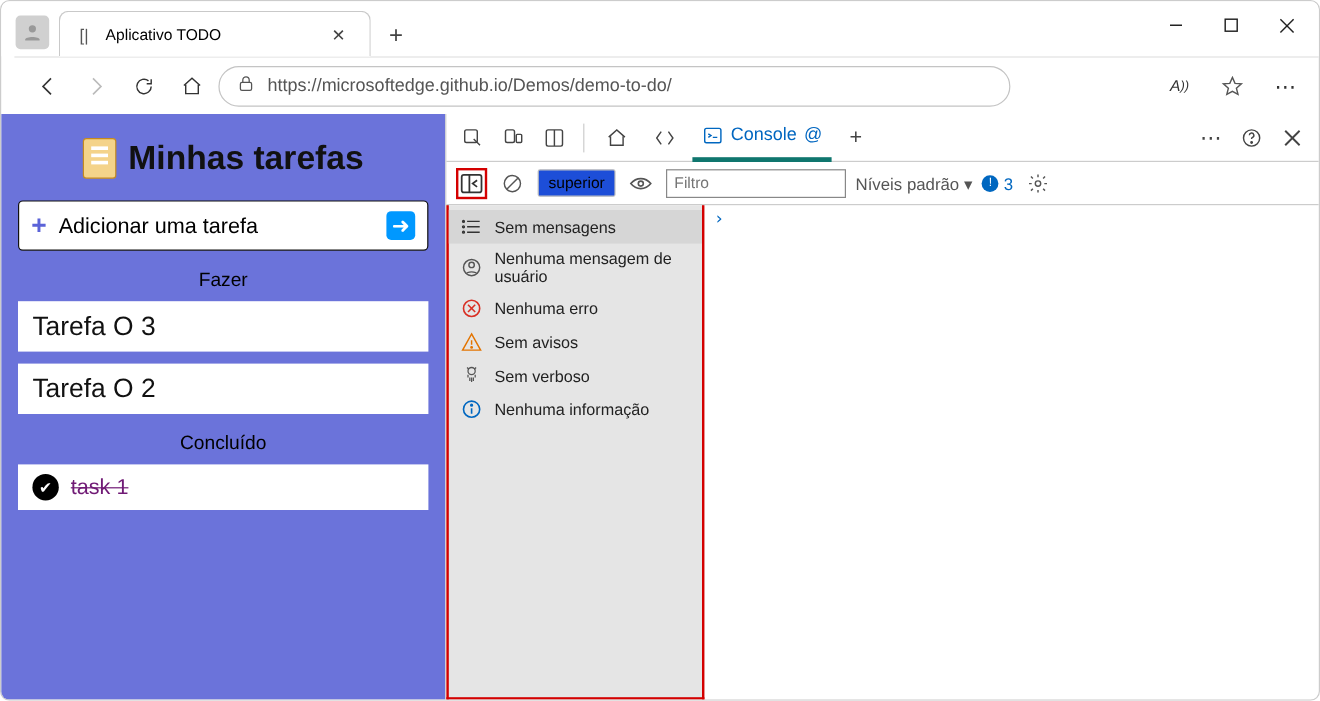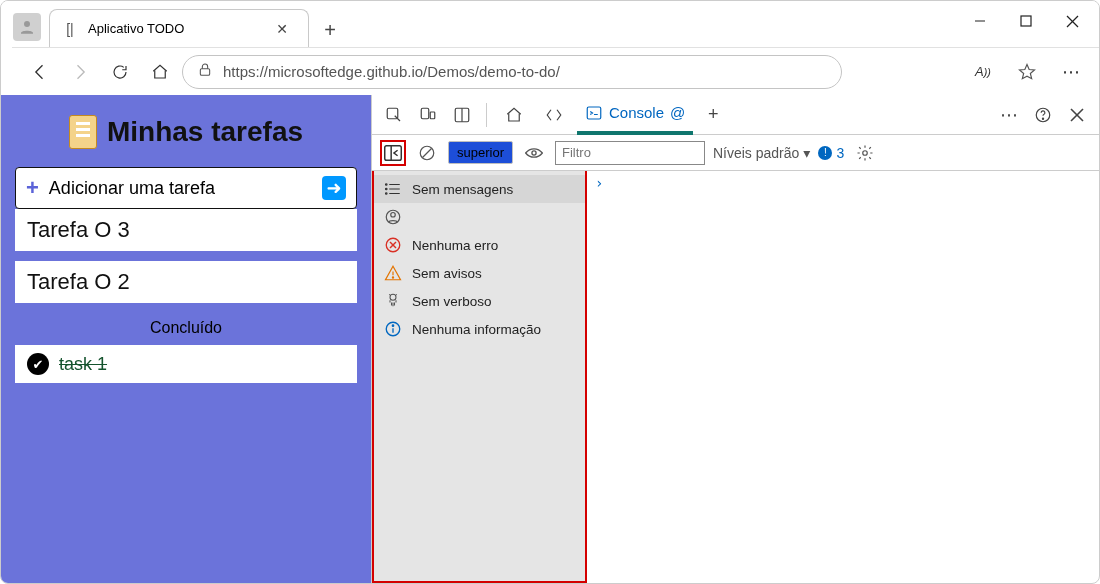--- a/index.html
+++ b/index.html
@@ -26,21 +26,21 @@
   .page h1 .clip { width:28px;height:34px;background:#f4d38a;border:1px solid #c58a1f;border-radius:3px;margin-right:10px;position:relative; }
   .page h1 .clip:before{content:"";position:absolute;left:6px;right:6px;top:6px;height:3px;background:#fff;}
   .page h1 .clip:after{content:"";position:absolute;left:6px;right:6px;top:12px;height:3px;background:#fff;box-shadow:0 6px 0 #fff;}
   .addbar { background:#fff; border:1px solid #111; border-radius:4px; height:42px; display:flex;align-items:center; padding:0 10px; gap:10px; font-size:18px;}
   .addbar .plus { color:#5b63d8; font-size:22px; font-weight:700;}
   .addbar .go { width:24px;height:24px;background:#0098ff;border-radius:4px;display:flex;align-items:center;justify-content:center;margin-left:auto;color:#fff;}
   .section { text-align:center; margin:16px 0 8px; font-size:16px;}
   .task { background:#fff; padding:8px 12px; font-size:22px; margin-bottom:10px; color:#111;}
   .task.done { display:flex;align-items:center;gap:10px; font-size:18px; }
   .task.done .chk { width:22px;height:22px;border-radius:50%;background:#000;display:flex;align-items:center;justify-content:center;color:#fff;font-size:13px;}
-  .task.done .txt { text-decoration:line-through; color:#14532d; }
+  .task.done .txt { text-decoration:line-through; color:#701a75; }
   .devtools { flex:1; display:flex; flex-direction:column; border-left:1px solid #ccc; }
   .dt-tabs { height:40px; display:flex; align-items:center; padding:0 8px; gap:6px; border-bottom:1px solid #ccc;}
   .dt-tabs .ico { width:28px;height:28px;display:flex;align-items:center;justify-content:center;color:#444; }
   .dt-tabs .divider { width:1px; height:24px; background:#ccc; margin:0 4px;}
   .dt-tabs .tabItem { padding:0 8px; height:40px; display:flex;align-items:center; gap:6px; font-size:15px; color:#222;}
   .dt-tabs .tabItem.active { border-bottom:4px solid #0f766e; color:#0066c0; }
   .dt-tabs .tabItem svg { width:18px;height:18px;}
   .dt-right { margin-left:auto; display:flex; gap:6px; }
   .dt-toolbar { height:36px; display:flex;align-items:center; padding:0 8px; gap:8px; border-bottom:1px solid #ccc; font-size:14px;}
   .dt-toolbar .ico { width:26px;height:26px;display:flex;align-items:center;justify-content:center;color:#555; }
@@ -142,20 +142,21 @@
     <div class="page">
       <h1>
         <span class="clip"></span>
         <span>Minhas tarefas</span>
       </h1>
       <div class="addbar">
         <span class="plus">+</span>
         <span>Adicionar uma tarefa</span>
         <span class="go">➜</span>
       </div>
+      <div class="section">Fazer</div>
       <div class="task">Tarefa O 3</div>
       <div class="task">Tarefa O 2</div>
       <div class="section">Concluído</div>
       <div class="task done">
         <span class="chk">✔</span>
         <span class="txt">task 1</span>
       </div>
     </div>
 
     <div class="devtools">
@@ -268,20 +269,21 @@
                 <circle cx="3" cy="18" r="1"></circle>
               </svg>
             <span>Sem mensagens</span>
           </div>
           <div class="row">
             <svg viewBox="0 0 24 24" fill="none" stroke="#555" stroke-width="1.6">
                 <circle cx="12" cy="12" r="9"></circle>
                 <circle cx="12" cy="9" r="3"></circle>
                 <path d="M6 19c1-3 11-3 12 0"></path>
               </svg>
+            <span>Nenhuma mensagem de usuário</span>
           </div>
           <div class="row">
             <svg viewBox="0 0 24 24" fill="none" stroke="#d93025" stroke-width="1.8">
                 <circle cx="12" cy="12" r="9"></circle>
                 <line x1="8" y1="8" x2="16" y2="16"></line>
                 <line x1="16" y1="8" x2="8" y2="16"></line>
               </svg>
             <span>Nenhuma erro</span>
           </div>
           <div class="row">

